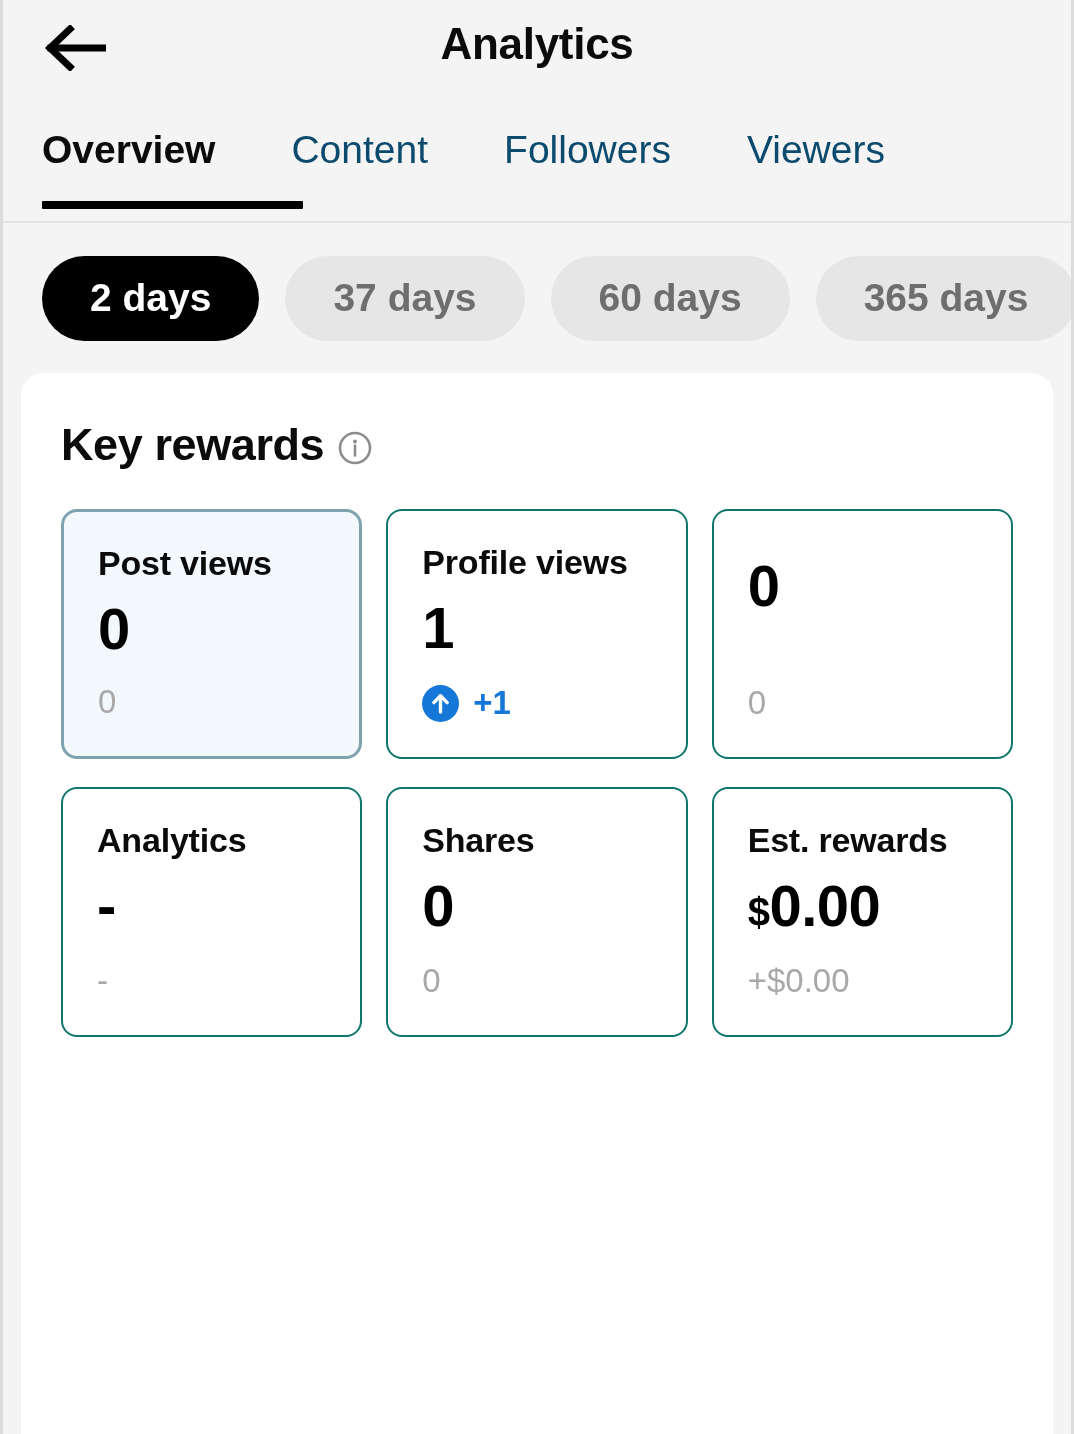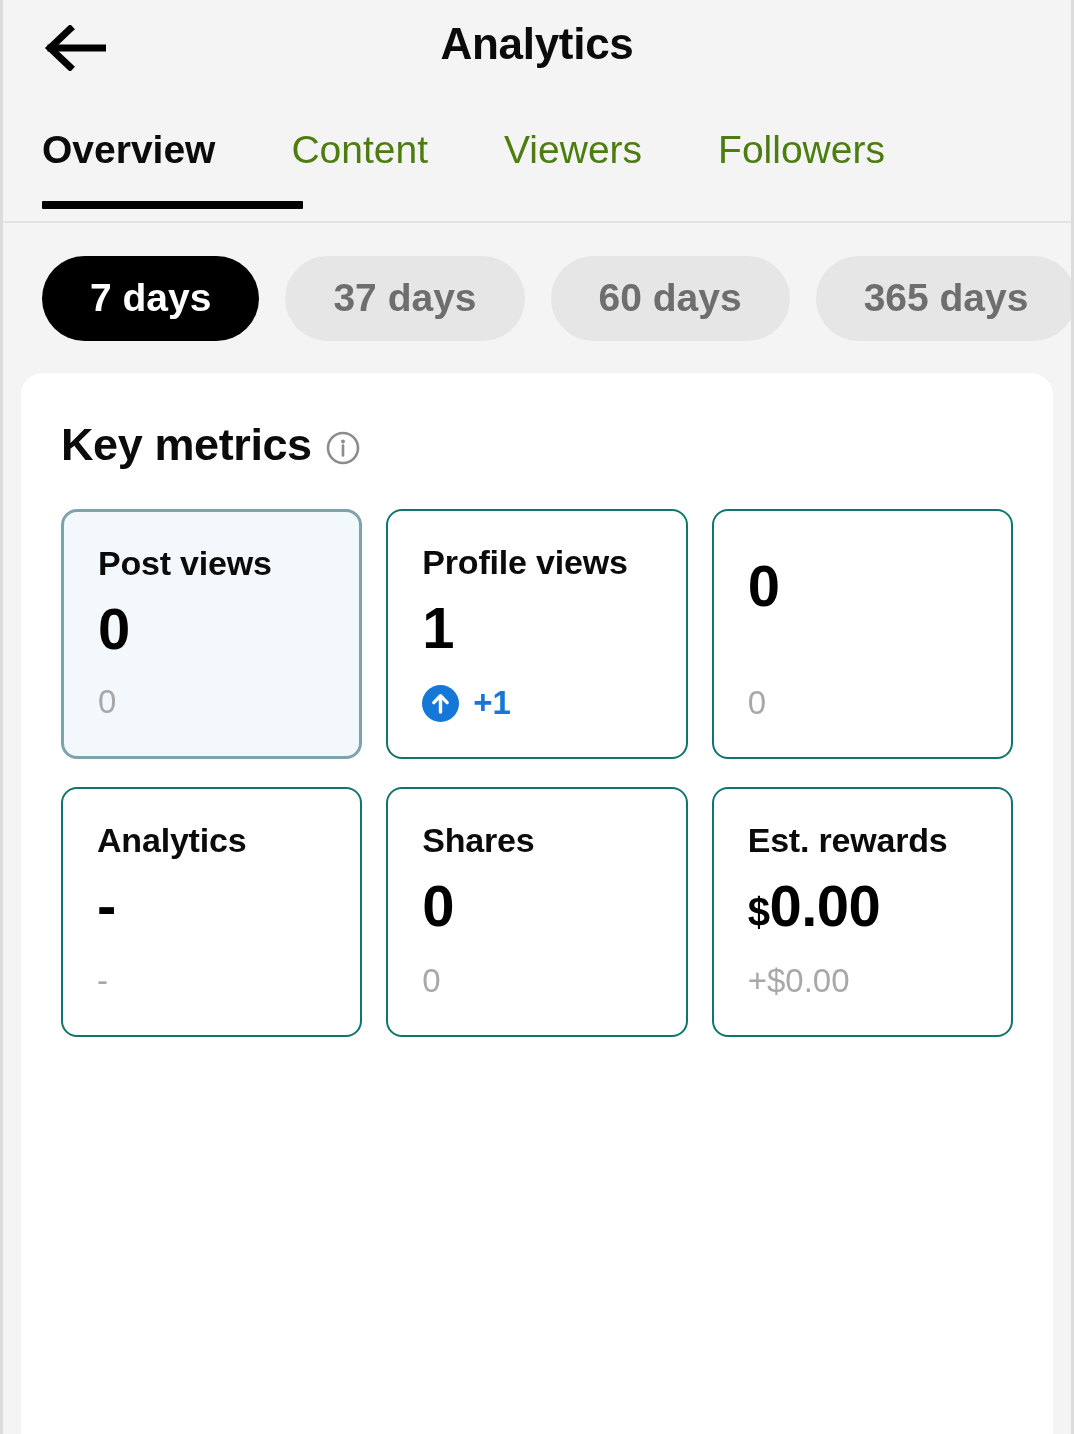--- a/index.html
+++ b/index.html
@@ -68,21 +68,21 @@
   .tabs-inner {
     display: flex;
     align-items: flex-start;
     padding-left: 39px;
     padding-top: 26px;
     gap: 0;
   }
   .tab {
     position: relative;
     font-size: 39px;
-    color: #4d7c0f;
+    color: #0c4a6e;
     padding: 0 38px;
     line-height: 58px;
     white-space: nowrap;
     cursor: pointer;
   }
   .tab:first-child { padding-left: 0; }
   .tab.active {
     color: #0b0b0b;
     font-weight: bold;
   }
@@ -242,49 +242,49 @@
 
   <div class="tabs">
     <div class="tabs-inner">
       <div class="tab active">
         <span>Overview</span>
       </div>
       <div class="tab">
         <span>Content</span>
       </div>
       <div class="tab">
+        <span>Followers</span>
+      </div>
+      <div class="tab">
         <span>Viewers</span>
-      </div>
-      <div class="tab">
-        <span>Followers</span>
       </div>
     </div>
     <div class="tab-underline"></div>
   </div>
 
   <div class="chips-row">
     <div class="chip selected">
-      <span>7 days</span>
+      <span>2 days</span>
     </div>
     <div class="chip">
       <span>37 days</span>
     </div>
     <div class="chip">
       <span>60 days</span>
     </div>
     <div class="chip">
       <span>365 days</span>
     </div>
 
   </div>
 
   <div class="panel">
 
     <div class="section-head">
-      <div class="section-title">Key metrics</div>
+      <div class="section-title">Key rewards</div>
       <span class="info-icon">
         <svg width="34" height="34" viewBox="0 0 34 34" fill="none">
           <circle cx="17" cy="17" r="15" stroke="#8c8c8c" stroke-width="2.6"></circle>
           <circle cx="17" cy="10.5" r="1.9" fill="#8c8c8c"></circle>
           <path d="M17 14.5 V24.5" stroke="#8c8c8c" stroke-width="2.6" stroke-linecap="round"></path>
         </svg>
       </span>
     </div>
 
 

